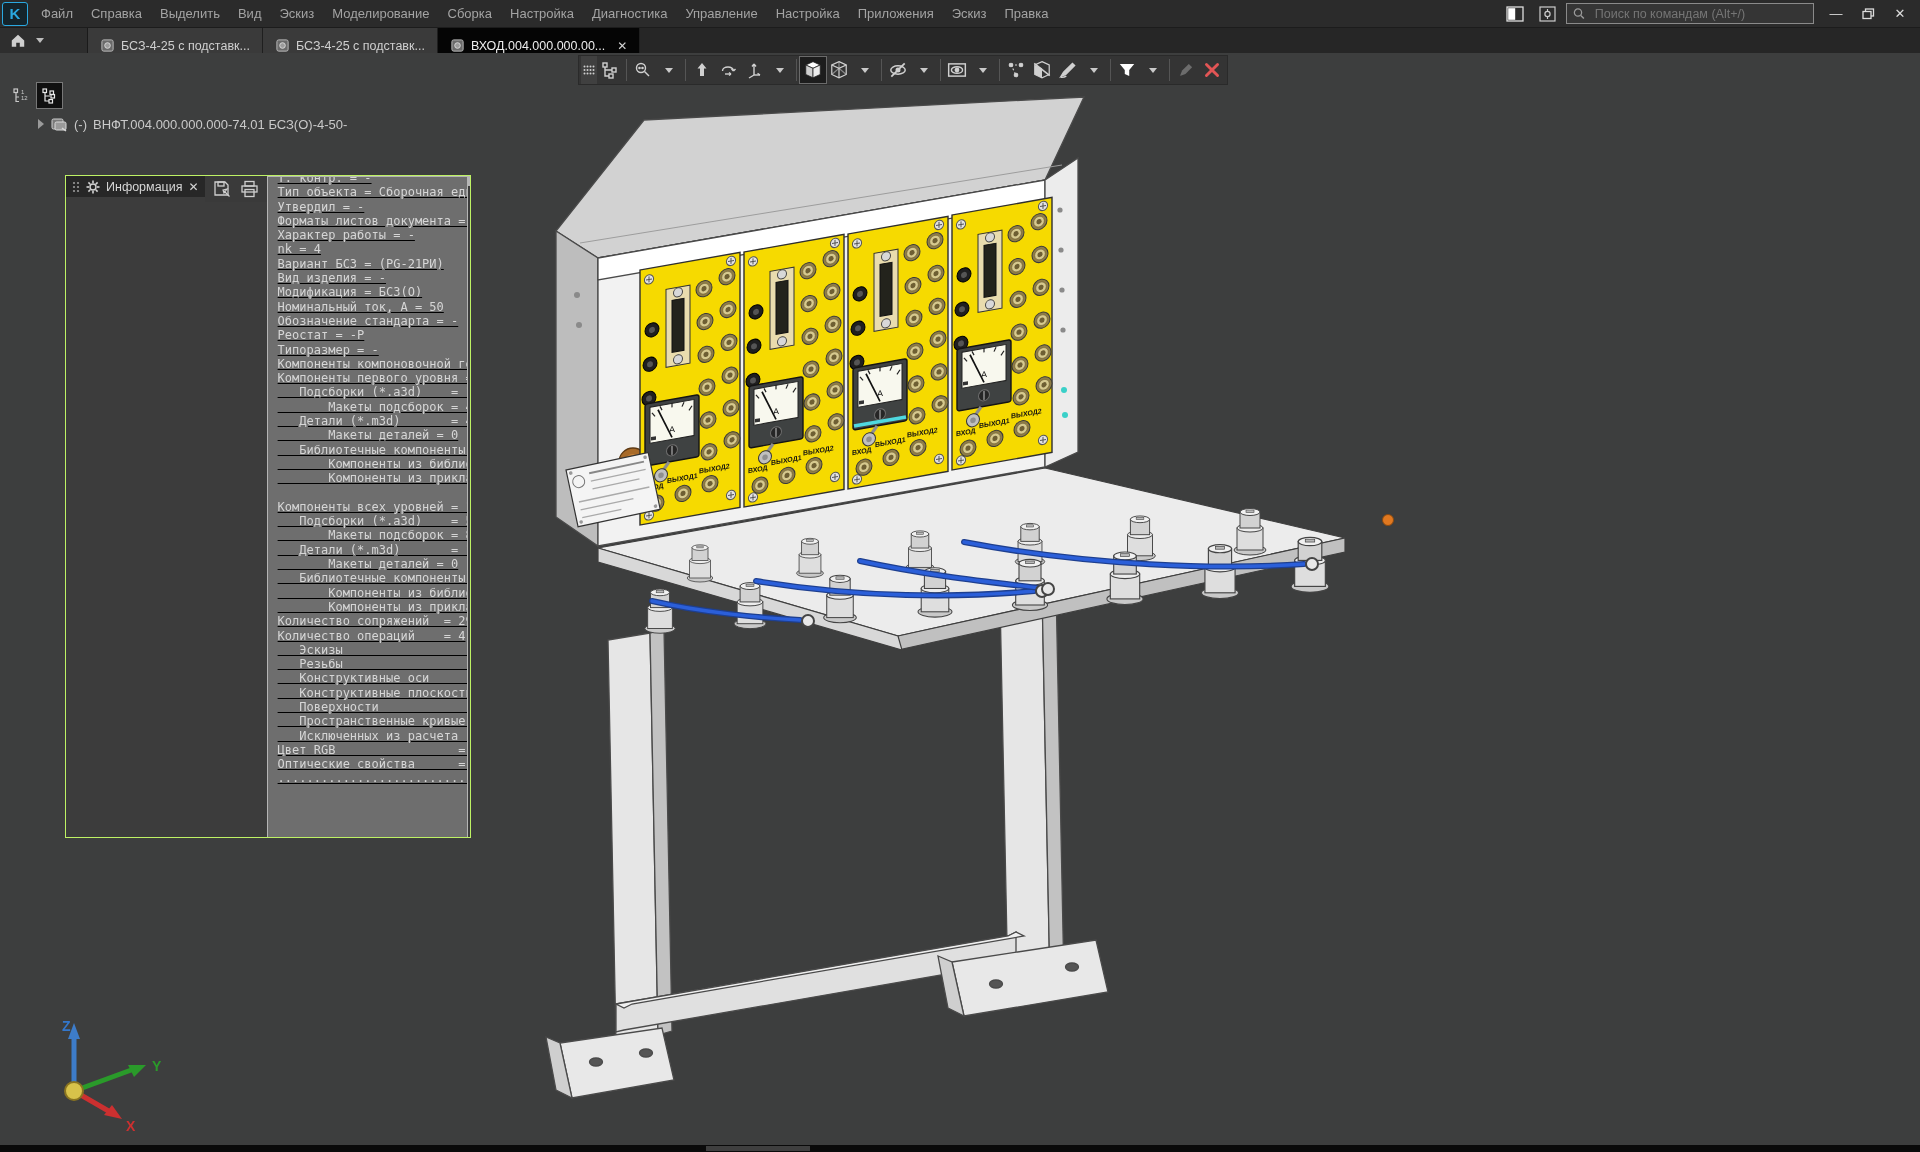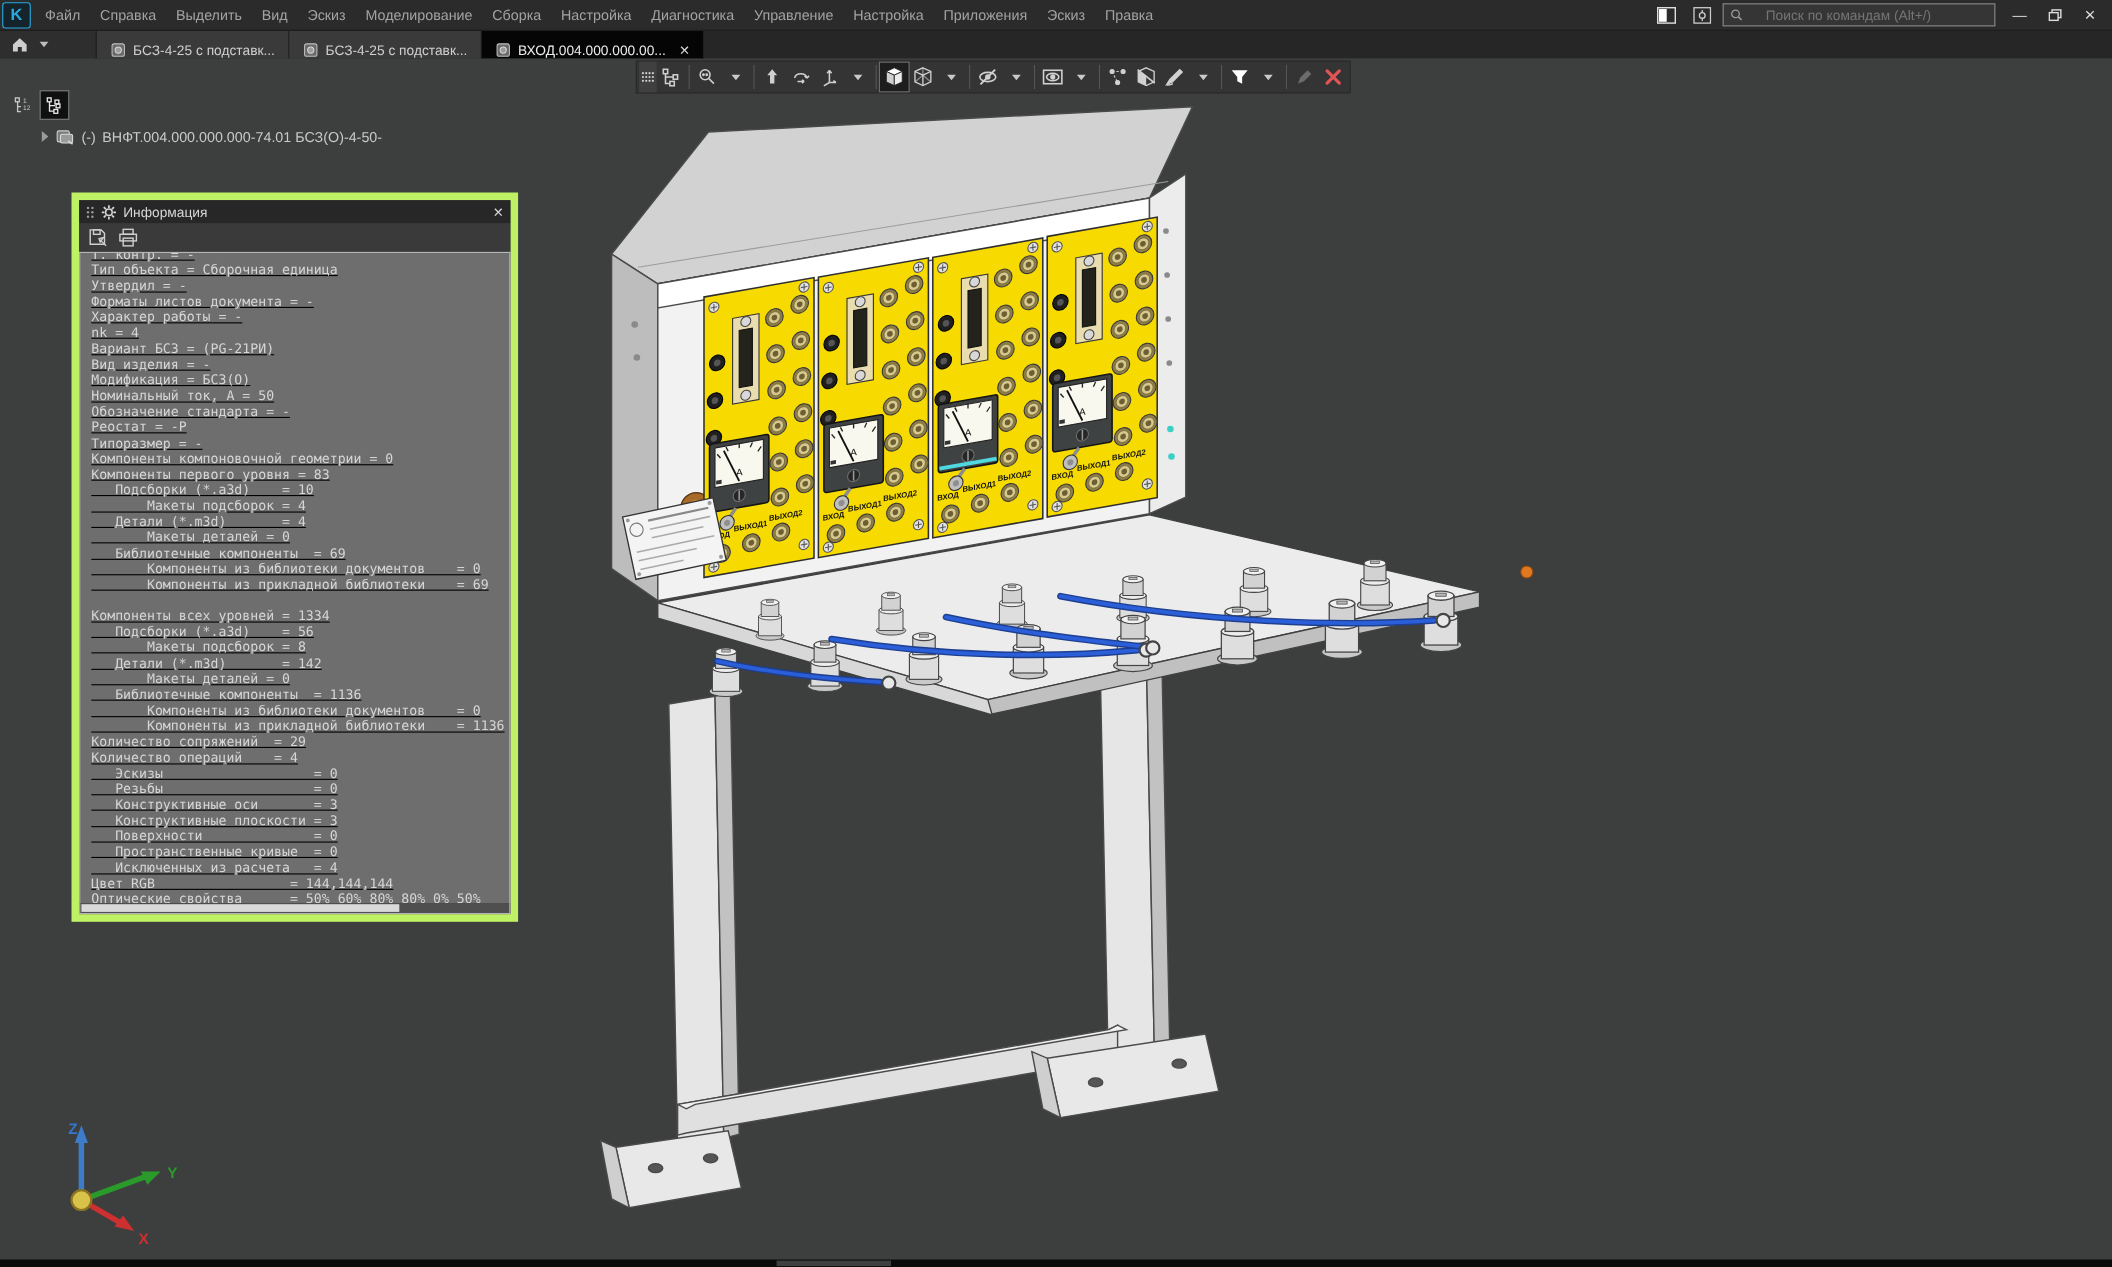--- a/index.html
+++ b/index.html
@@ -11,21 +11,21 @@
              background:#2b2b2b; display:flex; align-items:center; z-index:50;
              border-bottom:1px solid #1c1c1c; }
   .logo { width:26px; height:24px; margin:0 4px 0 2px; border:1px solid #2aa8e0;
           border-radius:3px; display:flex; align-items:center; justify-content:center;
           color:#2aa8e0; font-weight:bold; font-size:15px; background:#15242b; }
   .menubar .menu-item { color:#a3a3a3; font-size:13px; padding:0 9px; height:28px;
           line-height:28px; cursor:default; white-space:nowrap; }
   .menubar-right { margin-left:auto; display:flex; align-items:center; gap:6px; padding-right:4px; }
   .mini-btn { width:26px; height:22px; display:flex; align-items:center; justify-content:center; }
   .searchbox { width:248px; height:21px; background:#353535; border:1px solid #8a8a8a;
-               display:flex; align-items:center; gap:21px; padding:0 6px; }
+               display:flex; align-items:center; gap:10px; padding:0 6px; }
   .searchbox input { background:transparent; border:none; outline:none; color:#9a9a9a;
                font-size:12.5px; width:100%; font-family:"Liberation Sans", sans-serif; }
   .winctl { display:flex; align-items:center; }
   .winctl span { width:32px; height:24px; color:#dcdcdc; font-size:13px; display:flex;
                  align-items:center; justify-content:center; }
 
   
   .tabbar { position:absolute; left:0; top:28px; width:1920px; height:25px; background:#262626;
             display:flex; align-items:stretch; z-index:49; }
   .home-tab { width:88px; display:flex; align-items:center; gap:10px; padding:0 10px;
@@ -59,22 +59,22 @@
   .tree-toggles { position:absolute; left:8px; top:30px; display:flex; gap:4px; z-index:15; }
   .tree-btn { width:25px; height:25px; display:flex; align-items:center; justify-content:center; }
   .tree-btn.active { background:#101010; outline:1px solid #777; }
   .tree-root { position:absolute; left:38px; top:63px; display:flex; align-items:center; gap:6px;
                color:#c9c9c9; font-size:13px; z-index:15; white-space:nowrap; }
   .tree-root .arrow { width:0; height:0; border-top:5px solid transparent; border-bottom:5px solid transparent;
                border-left:6px solid #9a9a9a; }
 
   
   .info-panel { position:absolute; left:65px; top:122px; width:406px; height:663px;
-                border:7px solid #bef264; background:#3c3c3c; z-index:30;
-                display:flex; flex-direction:column; }
+                border:1px solid #bef264; background:#3c3c3c; z-index:30;
+                display:flex; flex-direction:row; }
   .ip-header { height:21px; background:#272727; display:flex; align-items:center; gap:6px;
                padding:0 6px; color:#d6d6d6; font-size:12.5px; }
   .ip-header .close { margin-left:auto; color:#d6d6d6; font-size:12px; }
   .ip-toolbar { height:26px; background:#3a3a3a; display:flex; align-items:center; gap:8px; padding:0 8px; }
   .ip-body { flex:1; background:#6e6e6e; border:1px solid #b5b5b5; border-bottom:none;
              overflow:hidden; position:relative;text-decoration:underline; }
   .ip-body pre { font-family:"DejaVu Sans Mono", monospace; font-size:12px; line-height:14.3px;
                  color:#d6d6d6; margin:-6px 0 0 10px; white-space:pre; }
   .ip-hscroll { height:10px; background:#4f4f4f; border:1px solid #b5b5b5; border-top:none; position:relative; }
   .ip-hscroll .thumb { position:absolute; left:1px; top:1px; height:7px; width:74%; background:#d9d9d9; }

